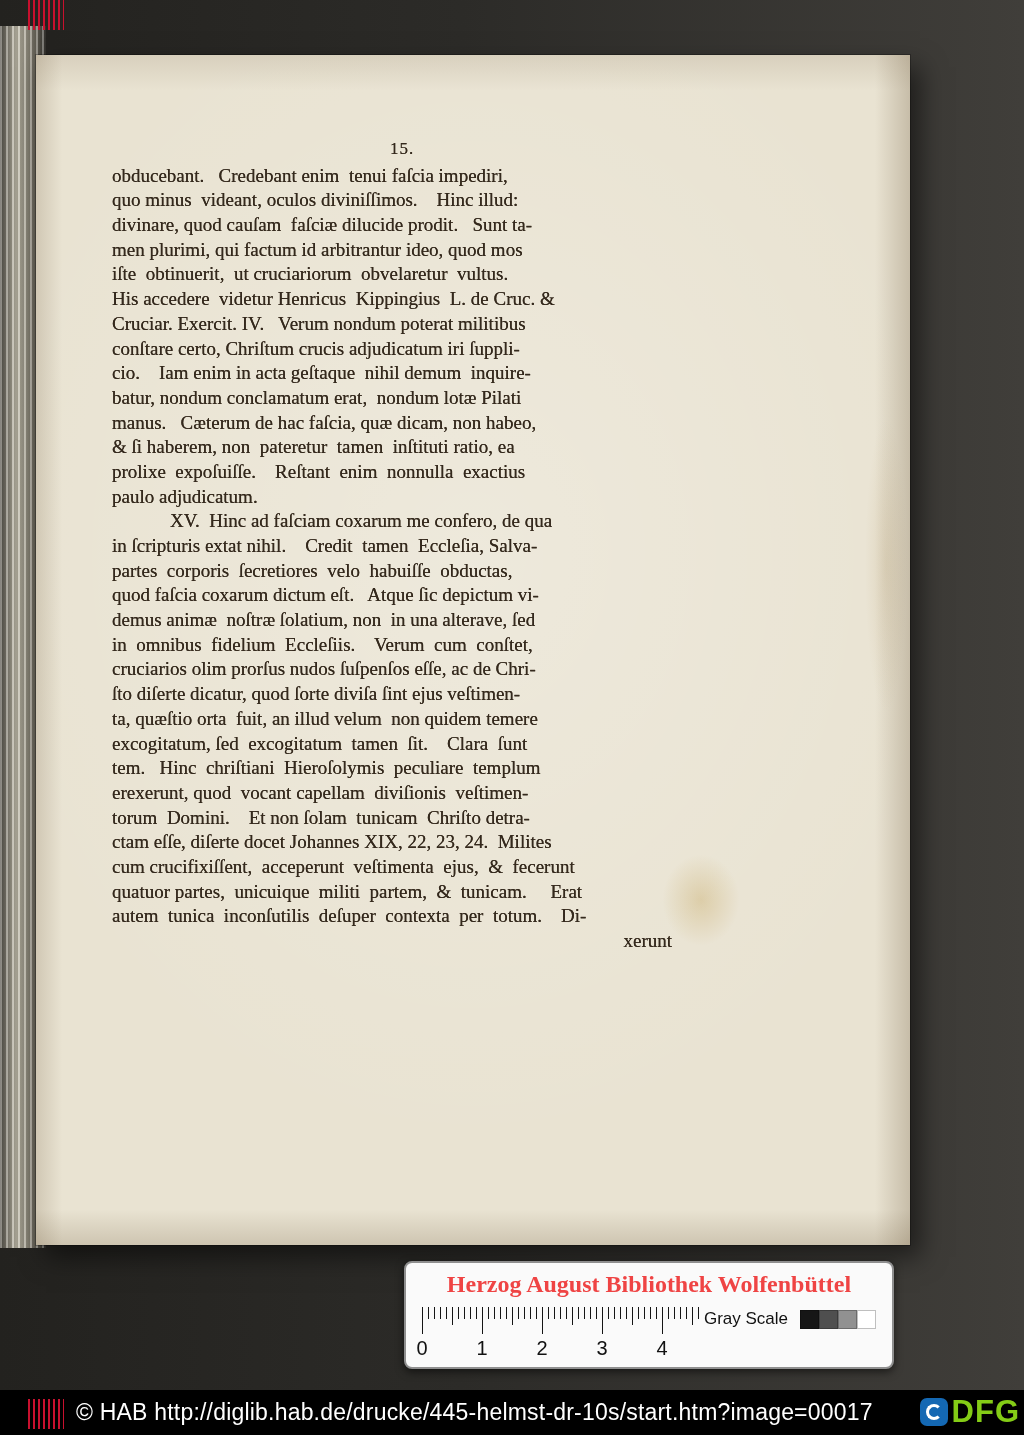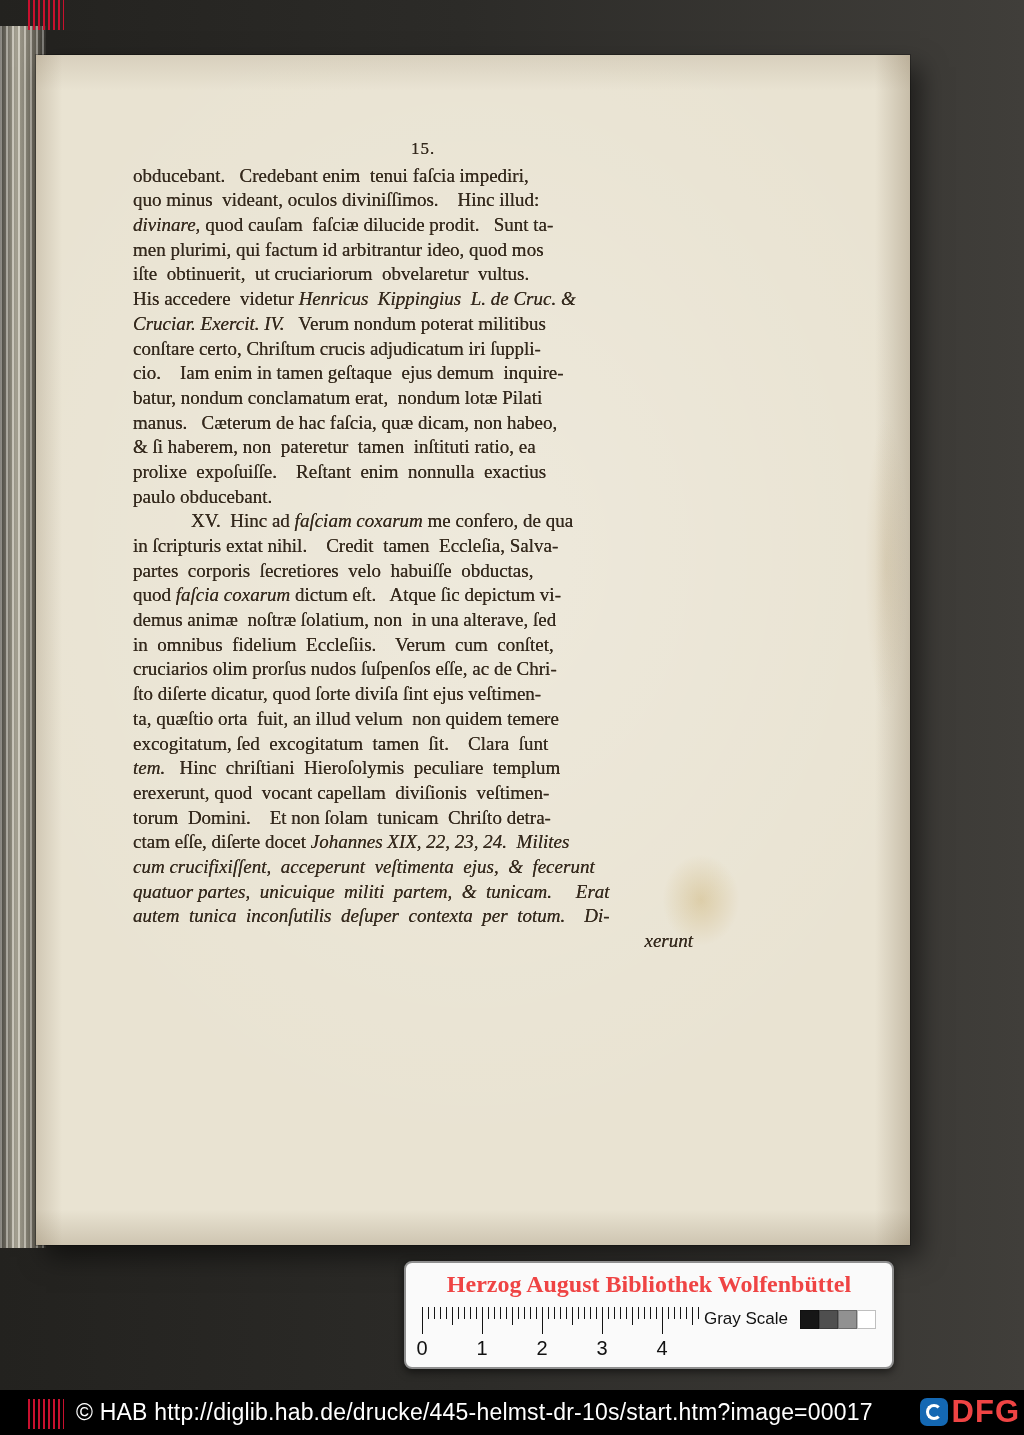--- a/index.html
+++ b/index.html
@@ -22,28 +22,28 @@
   .page::before{content:"";position:absolute;inset:0;pointer-events:none;
     background:
       linear-gradient(90deg, rgba(110,90,60,.20) 0, transparent 3%, transparent 96%, rgba(110,90,60,.28) 100%),
       linear-gradient(0deg, rgba(110,90,60,.22) 0, transparent 3%, transparent 97%, rgba(110,90,60,.14) 100%),
       radial-gradient(80% 70% at 50% 42%, rgba(255,255,255,.22), transparent 72%);}
   .stain{position:absolute;left:610px;top:780px;width:110px;height:130px;border-radius:50%;
     background:radial-gradient(50% 50% at 50% 50%, rgba(185,145,55,.28), transparent 70%);}
   .stain2{position:absolute;left:820px;top:300px;width:60px;height:420px;border-radius:50%;
     background:radial-gradient(50% 50% at 50% 50%, rgba(160,125,60,.14), transparent 70%);}
   
-  .text-block{position:absolute;left:97px;top:82px;width:600px;
+  .text-block{position:absolute;left:76px;top:82px;width:600px;
     color:var(--ink,#34291d);font-size:19px;line-height:24.7px;
     text-shadow:0 0 .5px rgba(45,32,18,.9);}
   .page-number{width:580px;text-align:center;font-size:17px;letter-spacing:1px;margin-bottom:2px;}
   .line{white-space:pre;height:24.7px;}
   .line.indent{padding-left:58px;}
   .line.right{width:560px;text-align:right;}
-  .it{font-style:italic;}
+  .it{}
   
   .label-card{position:absolute;left:404px;top:1261px;width:490px;height:108px;
     background:#fafafa;border:2px solid #8f8f8f;border-radius:8px;
     box-shadow:0 3px 8px rgba(0,0,0,.55);
     font-family:"Liberation Sans", sans-serif;box-sizing:border-box;}
   .label-title{text-align:center;margin-top:8px;font-family:"Liberation Serif", serif;
     font-weight:bold;font-size:24px;color:#ef4444;}
   .ruler{position:absolute;left:16px;top:44px;}
   .ruler-ticks{display:flex;align-items:flex-start;height:28px;}
   .tick{width:1px;height:12px;background:#151515;margin-right:5px;flex:0 0 auto;}
@@ -58,21 +58,21 @@
   
   .footer{position:absolute;left:0;bottom:0;width:1024px;height:45px;background:#000;
     display:flex;align-items:center;z-index:20;}
   .copyright{color:#fff;font-family:"Liberation Sans", sans-serif;font-size:23px;
     margin-left:76px;letter-spacing:.2px;white-space:nowrap;}
   .dfg{position:absolute;right:4px;top:4px;display:flex;align-items:center;}
   .dfg-mark{width:28px;height:28px;border-radius:7px;background:var(--dfg-blue,#1468b3);
     position:relative;margin-right:4px;}
   .dfg-mark::after{content:"";position:absolute;inset:6px;border:3px solid #fff;
     border-right-color:transparent;border-radius:50%;}
-  .dfg-text{color:#ef4444;font-family:"Liberation Sans", sans-serif;font-weight:bold;
+  .dfg-text{color:#84cc16;font-family:"Liberation Sans", sans-serif;font-weight:bold;
     font-size:31px;letter-spacing:1px;}
 </style>
 </head>
 <body>
 
 <div class="stage">
 
   <div class="book-edge"></div>
   <div class="red-mark top"></div>
   <div class="red-mark bottom"></div>
@@ -84,26 +84,26 @@
       <div class="page-number">15.</div>
 
     <div class="line"><span>obducebant.   Credebant enim  tenui faſcia impediri,</span></div>
         <div class="line"><span>quo minus  videant, oculos diviniſſimos.    Hinc illud:</span></div>
         <div class="line"><span class="it">divinare,</span><span> quod cauſam  faſciæ dilucide prodit.   Sunt ta-</span></div>
         <div class="line"><span>men plurimi, qui factum id arbitrantur ideo, quod mos</span></div>
         <div class="line"><span>iſte  obtinuerit,  ut cruciariorum  obvelaretur  vultus.</span></div>
         <div class="line"><span>His accedere  videtur </span><span class="it">Henricus  Kippingius  L. de Cruc. &amp;</span></div>
         <div class="line"><span class="it">Cruciar. Exercit. IV.</span><span>   Verum nondum poterat militibus</span></div>
         <div class="line"><span>conſtare certo, Chriſtum crucis adjudicatum iri ſuppli-</span></div>
-        <div class="line"><span>cio.    Iam enim in tamen geſtaque  ejus demum  inquire-</span></div>
+        <div class="line"><span>cio.    Iam enim in acta geſtaque  nihil demum  inquire-</span></div>
         <div class="line"><span>batur, nondum conclamatum erat,  nondum lotæ Pilati</span></div>
         <div class="line"><span>manus.   Cæterum de hac faſcia, quæ dicam, non habeo,</span></div>
         <div class="line"><span>&amp; ſi haberem, non  pateretur  tamen  inſtituti ratio, ea</span></div>
         <div class="line"><span>prolixe  expoſuiſſe.    Reſtant  enim  nonnulla  exactius</span></div>
-        <div class="line"><span>paulo obducebant.</span></div>
+        <div class="line"><span>paulo adjudicatum.</span></div>
         <div class="line indent"><span>XV.  Hinc ad </span><span class="it">faſciam coxarum</span><span> me confero, de qua</span></div>
         <div class="line"><span>in ſcripturis extat nihil.    Credit  tamen  Eccleſia, Salva-</span></div>
         <div class="line"><span>partes  corporis  ſecretiores  velo  habuiſſe  obductas,</span></div>
         <div class="line"><span>quod </span><span class="it">faſcia coxarum</span><span> dictum eſt.   Atque ſic depictum vi-</span></div>
         <div class="line"><span>demus animæ  noſtræ ſolatium, non  in una alterave, ſed</span></div>
         <div class="line"><span>in  omnibus  fidelium  Eccleſiis.    Verum  cum  conſtet,</span></div>
         <div class="line"><span>cruciarios olim prorſus nudos ſuſpenſos eſſe, ac de Chri-</span></div>
         <div class="line"><span>ſto diſerte dicatur, quod ſorte diviſa ſint ejus veſtimen-</span></div>
         <div class="line"><span>ta, quæſtio orta  fuit, an illud velum  non quidem temere</span></div>
         <div class="line"><span>excogitatum, ſed  excogitatum  tamen  ſit.    Clara  ſunt</span></div>

